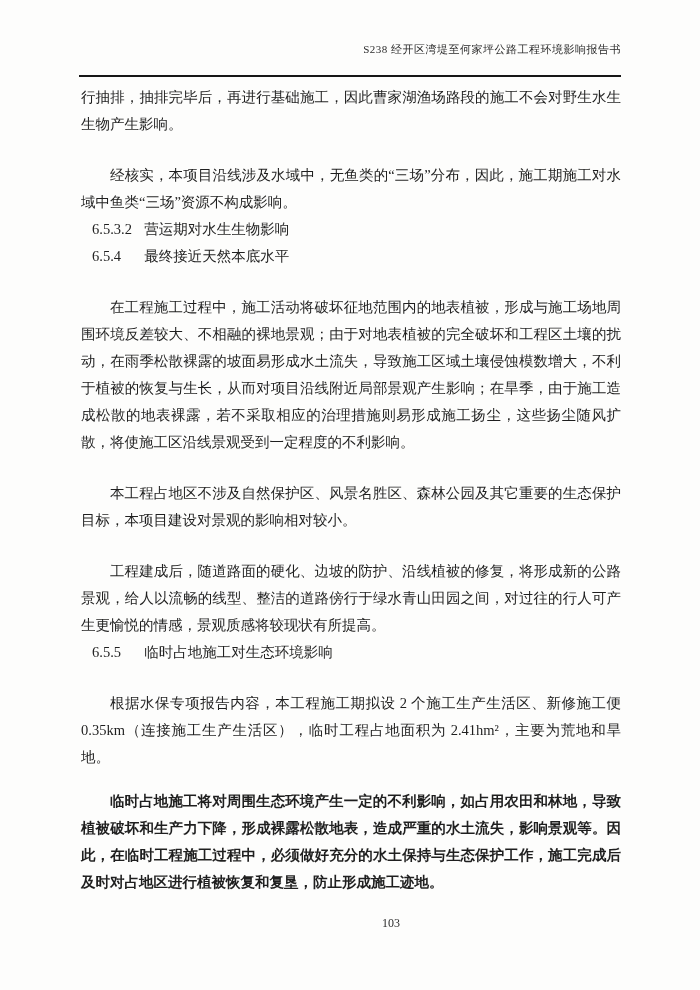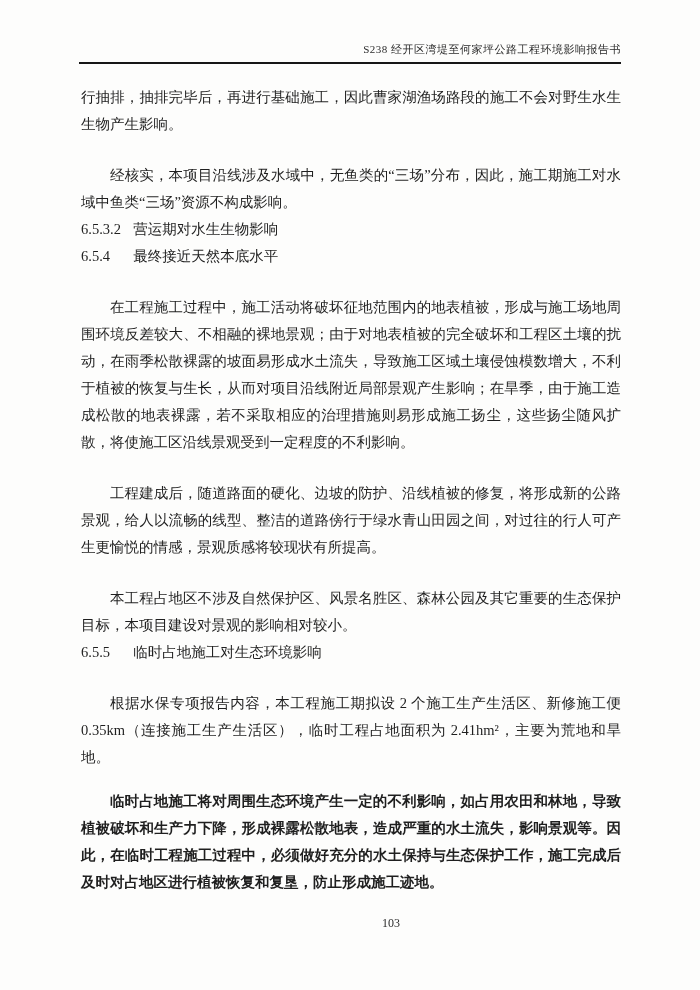--- a/index.html
+++ b/index.html
@@ -13,35 +13,35 @@
     overflow:hidden;
     box-sizing:border-box;
   }
   .header{
     position:absolute;
     top:42px;left:79px;width:542px;
     text-align:right;
     font-size:11px;
     letter-spacing:0.5px;
     color:#2a2a2a;
-    padding-bottom:5px;
+    padding-bottom:18px;
     border-bottom:2px solid #161616;
   }
   .content{
     position:absolute;
     top:84px;left:81px;width:540px;
     font-size:14.5px;
     line-height:27px;
     text-align:justify;
     text-align-last:left;
   }
   .content p{margin:0;}
   .para.indent{text-indent:2em;margin-top:24px;}
   .para.last{margin-top:17px;font-weight:bold;}
-  .heading{font-size:14.5px;line-height:27px;}
+  .heading{font-size:14.5px;line-height:27px;margin-left:11px;}
   .heading .num{display:inline-block;min-width:3.6em;}
   .footer{
     position:absolute;
     top:916px;left:0;width:700px;
     text-align:center;
     font-size:12px;
     color:#2a2a2a;
     padding-left:41px;
   }
 </style>
@@ -60,23 +60,23 @@
 
     <p class="para indent">经核实，本项目沿线涉及水域中，无鱼类的“三场”分布，因此，施工期施工对水域中鱼类“三场”资源不构成影响。</p>
 
     <div class="heading"><span class="num">6.5.3.2</span><span>营运期对水生生物影响</span></div>
 
 
     <div class="heading"><span class="num">6.5.4</span><span>最终接近天然本底水平</span></div>
 
     <p class="para indent">在工程施工过程中，施工活动将破坏征地范围内的地表植被，形成与施工场地周围环境反差较大、不相融的裸地景观；由于对地表植被的完全破坏和工程区土壤的扰动，在雨季松散裸露的坡面易形成水土流失，导致施工区域土壤侵蚀模数增大，不利于植被的恢复与生长，从而对项目沿线附近局部景观产生影响；在旱季，由于施工造成松散的地表裸露，若不采取相应的治理措施则易形成施工扬尘，这些扬尘随风扩散，将使施工区沿线景观受到一定程度的不利影响。</p>
 
+    <p class="para indent">本工程占地区不涉及自然保护区、风景名胜区、森林公园及其它重要的生态保护目标，本项目建设对景观的影响相对较小。</p>
+
     <p class="para indent">工程建成后，随道路面的硬化、边坡的防护、沿线植被的修复，将形成新的公路景观，给人以流畅的线型、整洁的道路傍行于绿水青山田园之间，对过往的行人可产生更愉悦的情感，景观质感将较现状有所提高。</p>
-
-    <p class="para indent">本工程占地区不涉及自然保护区、风景名胜区、森林公园及其它重要的生态保护目标，本项目建设对景观的影响相对较小。</p>
 
     <div class="heading"><span class="num">6.5.5</span><span>临时占地施工对生态环境影响</span></div>
 
     <p class="para indent">根据水保专项报告内容，本工程施工期拟设 2 个施工生产生活区、新修施工便0.35km（连接施工生产生活区），临时工程占地面积为 2.41hm²，主要为荒地和旱地。</p>
 
     <p class="para indent last">临时占地施工将对周围生态环境产生一定的不利影响，如占用农田和林地，导致植被破坏和生产力下降，形成裸露松散地表，造成严重的水土流失，影响景观等。因此，在临时工程施工过程中，必须做好充分的水土保持与生态保护工作，施工完成后及时对占地区进行植被恢复和复垦，防止形成施工迹地。</p>
 
   </div>
 
   <div class="footer">

